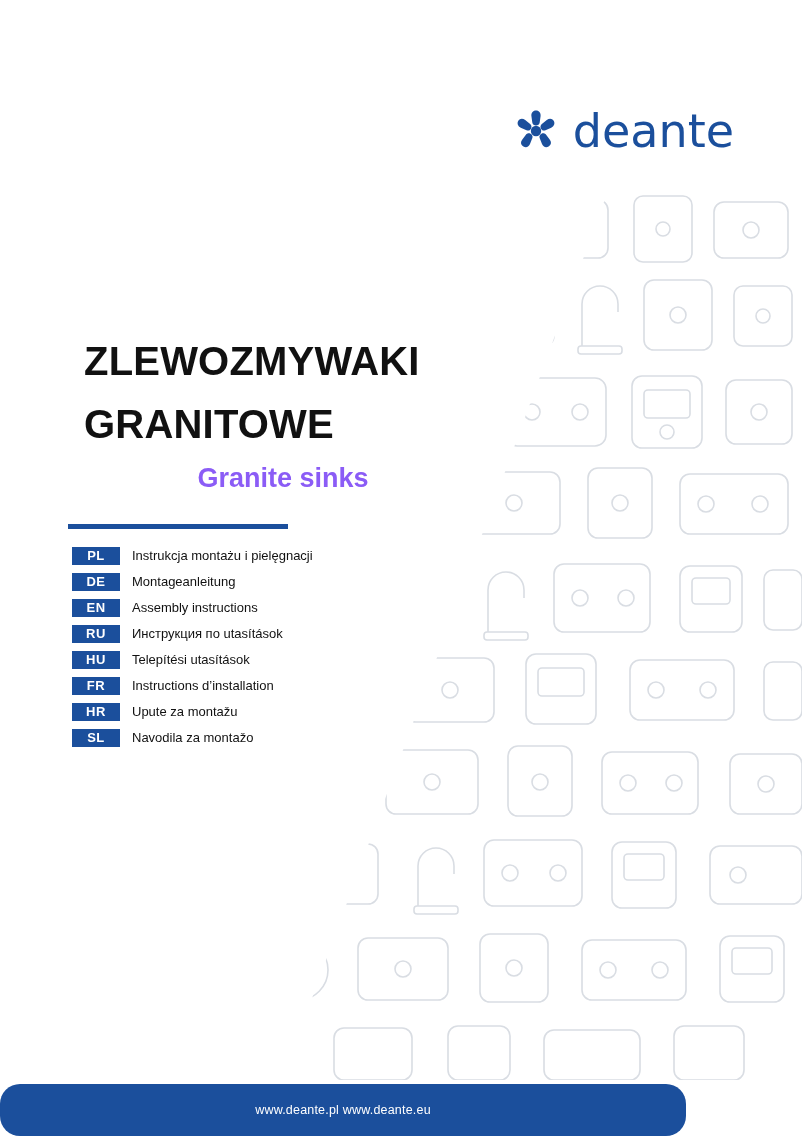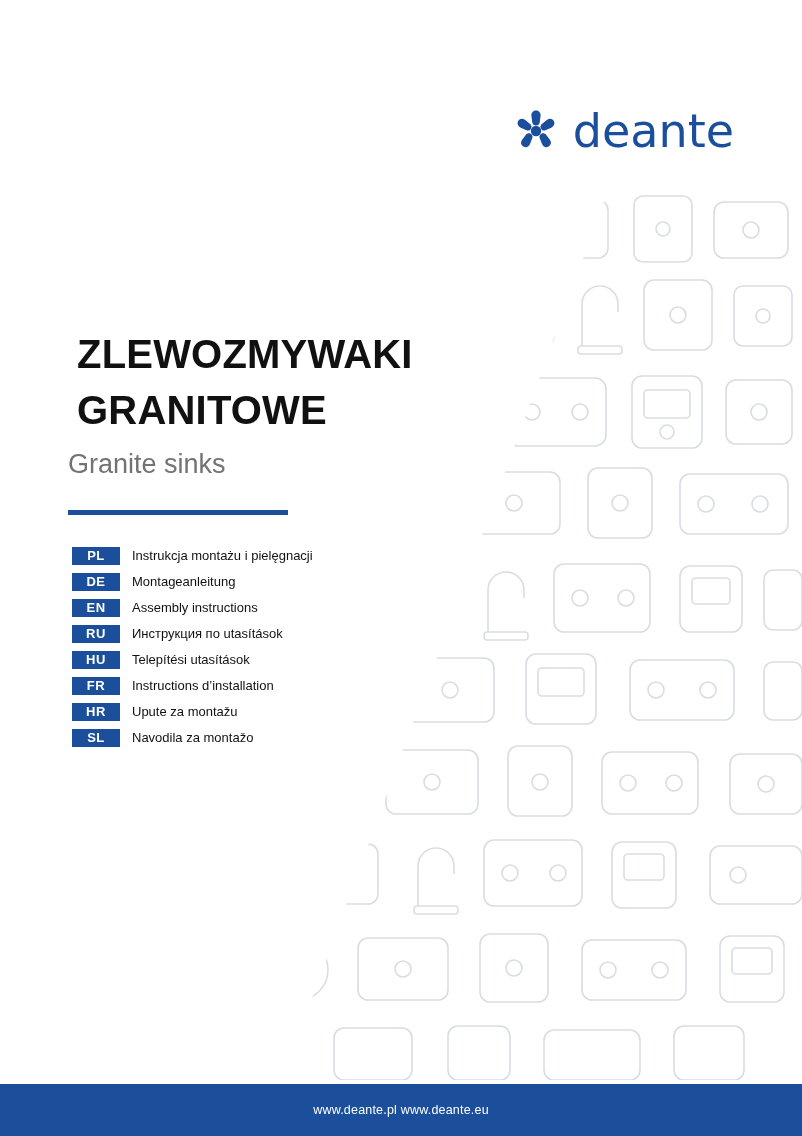--- a/index.html
+++ b/index.html
@@ -64,28 +64,29 @@
     left: 68px;
     top: 322px;
     width: 430px;
   }
   .title-main {
     font-size: 40px;
     font-weight: bold;
     color: #111111;
     line-height: 1.18;
     letter-spacing: 0.2px;
-    margin: 9px;
+    margin: 16px;
   }
   .title-sub {
     font-size: 27px;
-    font-weight: normal;
-    color: #737373;
+    font-weight: bold;
+    color: #8b5cf6;
     margin: 16px 0 0 0;
     line-height: 1.1;
+    text-align: center;
   }
   .rule {
     margin-top: 30px;
     width: 220px;
     height: 5px;
     background: #1b4f9c;
   }
 
   
   .lang-list {
@@ -119,26 +120,27 @@
     color: #111111;
     line-height: 1;
     white-space: nowrap;
   }
 
   
   .footer {
     position: absolute;
     left: 0;
     bottom: 0;
-    width: 802px;
+    width: 686px;
     height: 52px;
     background: #1b4f9c;
     display: flex;
     align-items: center;
     justify-content: center;
+    border-radius: 20px;
   }
   .footer-text {
     color: #ffffff;
     font-size: 12.5px;
     letter-spacing: 0.2px;
   }
 </style>
 </head>
 <body>
 

